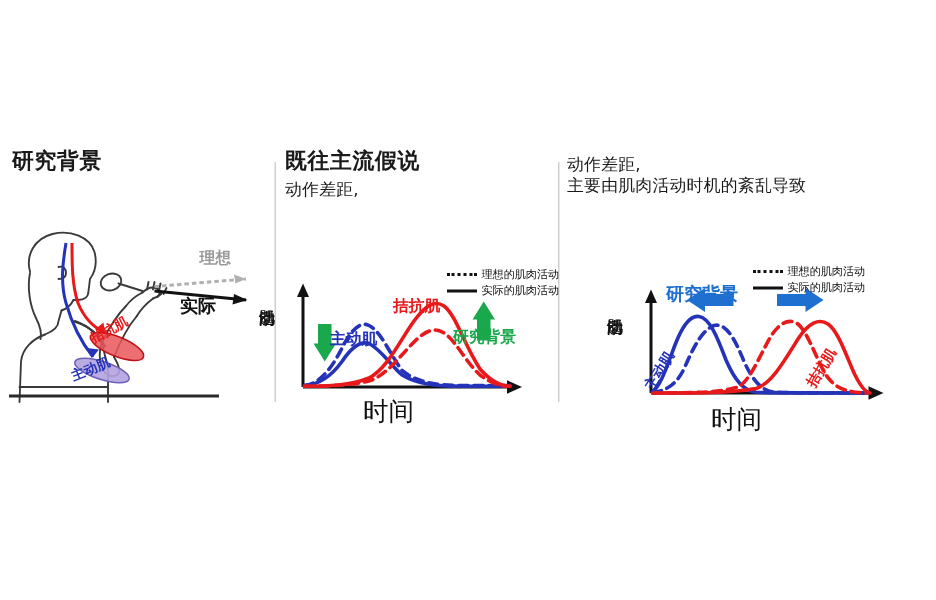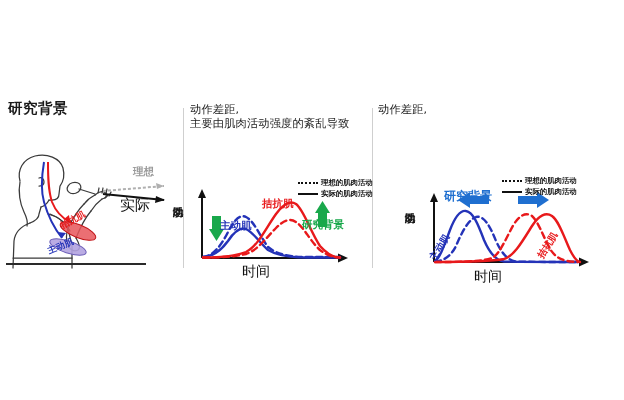--- a/index.html
+++ b/index.html
@@ -51,59 +51,59 @@
     font-size:11px;
     font-weight:normal;
     color:#111;
     writing-mode:vertical-rl;
     text-orientation:upright;
     letter-spacing:0px;
     line-height:1;
   }
   .axis-label-x{
     position:absolute;
-    font-size:14px;
+    font-size:17px;
     color:#111;
     white-space:nowrap;
   }
   .legend{
     position:absolute;
     font-size:7.6px;
     color:#111;
     line-height:1.45;
     white-space:nowrap;
   }
   .legend-row{display:flex;align-items:center;gap:3px;}
   .legend-dash{
     display:inline-block;width:20px;height:0;
     border-top:2px dotted #111;
   }
   .legend-solid{
     display:inline-block;width:20px;height:0;
     border-top:2px solid #111;
   }
-  .legend-txt{font-weight:bold;font-size:7.4px;}
+  .legend-txt{font-weight:normal;font-size:7.4px;}
 
   .curve-tag{
     position:absolute;
     font-weight:bold;
     font-size:10.5px;
     white-space:nowrap;
   }
   .tag-blue{color:#2433b8;}
   .tag-red{color:#e8191b;}
   .tag-green{color:#19a84b;}
   .tag-blue2{color:#1f6fd0;}
 
   .lbl-ideal{
     position:absolute;font-weight:bold;font-size:10.5px;color:#9a9a9a;
     white-space:nowrap;
   }
   .lbl-actual{
-    position:absolute;font-weight:normal;font-size:15px;color:#111;
+    position:absolute;font-weight:bold;font-size:12px;color:#111;
     white-space:nowrap;
   }
   .musc-red{
     position:absolute;font-weight:bold;font-size:9px;color:#e8191b;
     transform:rotate(-28deg);transform-origin:left center;white-space:nowrap;
   }
   .musc-blue{
     position:absolute;font-weight:bold;font-size:9px;color:#2433b8;
     transform:rotate(-22deg);transform-origin:left center;white-space:nowrap;
   }
@@ -194,23 +194,23 @@
       </svg>
 
       <div class="lbl-ideal" style="left:127px;top:17px;">理想</div>
       <div class="lbl-actual" style="left:114px;top:48px;">实际</div>
       <div class="musc-red" style="left:55px;top:72px;">拮抗肌</div>
       <div class="musc-blue" style="left:42px;top:97px;">主动肌</div>
     </div>
   </div>
 
   <div class="panel" id="panel-mid">
+    <div class="p-title">既往主流假说</div>
     <div class="p-sub">
       <div>动作差距,</div>
-      <div>主要由肌肉活动强度的紊乱导致</div>
     </div>
 
     <div class="axis-label-y" style="left:-18px;top:98px;">肌肉活动</div>
 
     <div class="plot-wrap" style="left:0px;top:86px;">
       <svg width="182" height="90" viewBox="0 0 182 90">
 
         <g stroke="#111" stroke-width="2" fill="none">
           <line x1="12" y1="8" x2="12" y2="72"></line>
           <line x1="12" y1="72" x2="152" y2="72"></line>
@@ -252,20 +252,21 @@
         <span class="legend-txt">实际的肌肉活动</span>
       </div>
     </div>
 
     <div class="axis-label-x" style="left:52px;top:163px;">时间</div>
   </div>
 
   <div class="panel" id="panel-right">
     <div class="p-sub">
       <div>动作差距,</div>
+      <div>主要由肌肉活动时机的紊乱导致</div>
     </div>
 
     <div class="axis-label-y" style="left:26px;top:104px;">肌肉活动</div>
 
     <div class="plot-wrap" style="left:44px;top:88px;">
       <svg width="190" height="92" viewBox="0 0 190 92">
 
         <g stroke="#111" stroke-width="2" fill="none">
           <line x1="12" y1="10" x2="12" y2="74"></line>
           <line x1="12" y1="74" x2="160" y2="74"></line>

